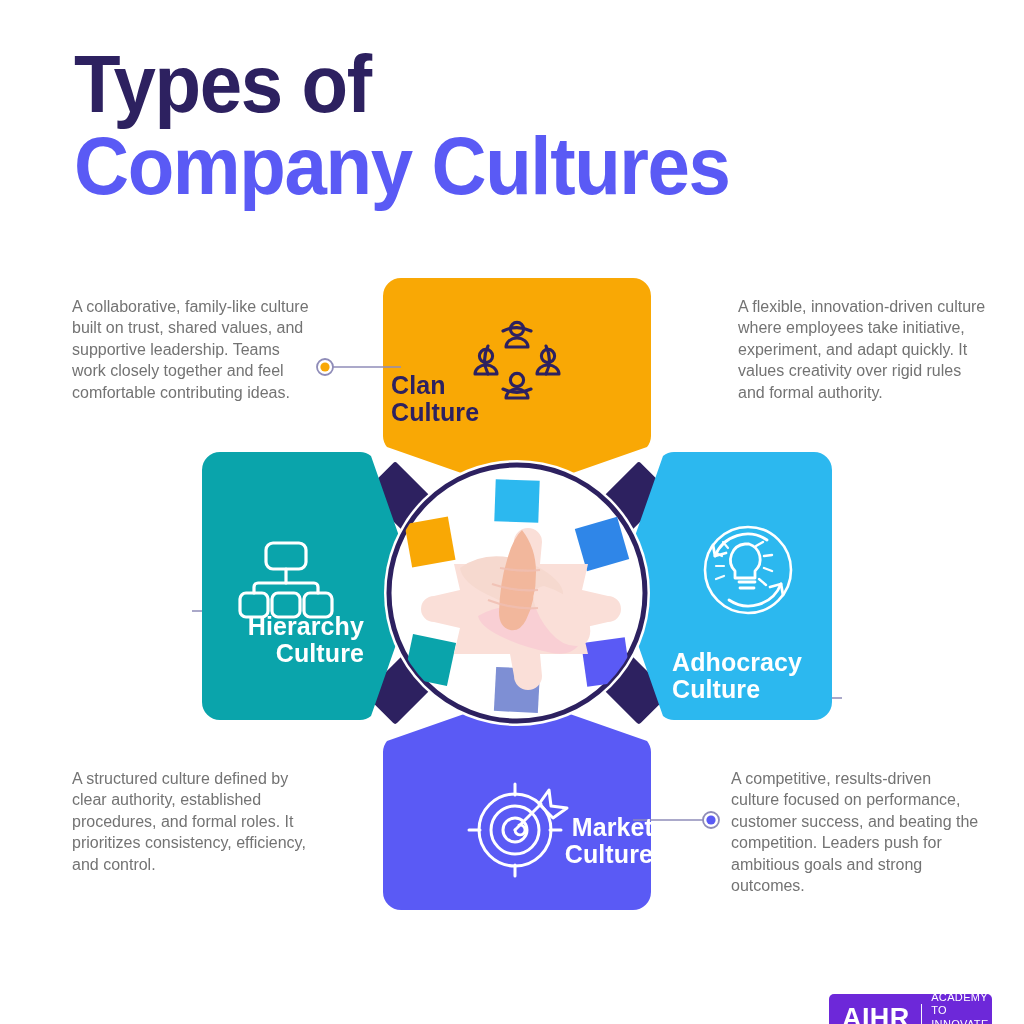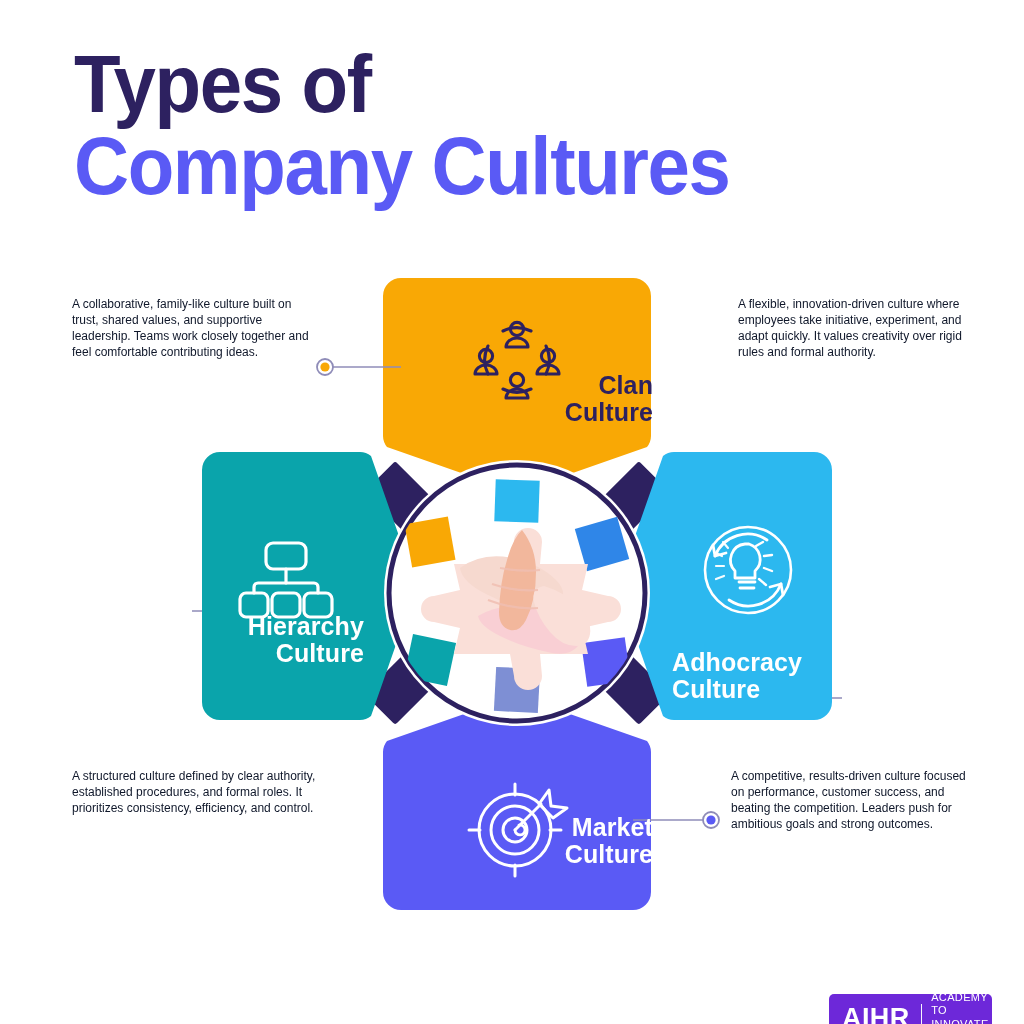--- a/index.html
+++ b/index.html
@@ -24,22 +24,22 @@
     transform:scaleX(0.93);
     transform-origin:left center;
     white-space:nowrap;
   }
   .title-1{color:#2d2160;}
   .title-2{color:#5a5af5;margin-top:2px;}
 
   
   .para{
     position:absolute;
-    color:#0f172a;
-    font-size:12px;
+    color:#737373;
+    font-size:16px;
     line-height:1.34;
     font-weight:400;
   }
   .p-clan{left:72px;top:296px;width:240px;}
   .p-adhocracy{left:731px;top:296px;width:248px;margin-left:7px;}
   .p-hierarchy{left:72px;top:768px;width:248px;}
   .p-market{left:731px;top:768px;width:248px;}
 
   
   #hub{position:absolute;left:192px;top:268px;width:650px;height:650px;}
@@ -49,21 +49,21 @@
   .card-label{
     position:absolute;
     color:#ffffff;
     font-weight:700;
     font-size:25px;
     line-height:1.08;
     letter-spacing:0.1px;
     white-space:pre-line;
   }
   .card-label.dark{color:#2d2160;}
-  .lbl-clan{left:391px;top:372px;width:262px;text-align:right;}
+  .lbl-clan{left:391px;top:372px;width:262px;text-align:left;}
   .lbl-hierarchy{left:196px;top:613px;width:168px;text-align:right;}
   .lbl-adhocracy{left:672px;top:613px;width:180px;text-align:left;margin-top:36px;}
   .lbl-market{left:391px;top:814px;width:262px;text-align:right;}
 
   
   .logo{
     position:absolute;left:829px;top:994px;
     width:163px;height:48px;border-radius:5px;
     background:#6d28d9;
     display:flex;align-items:center;

